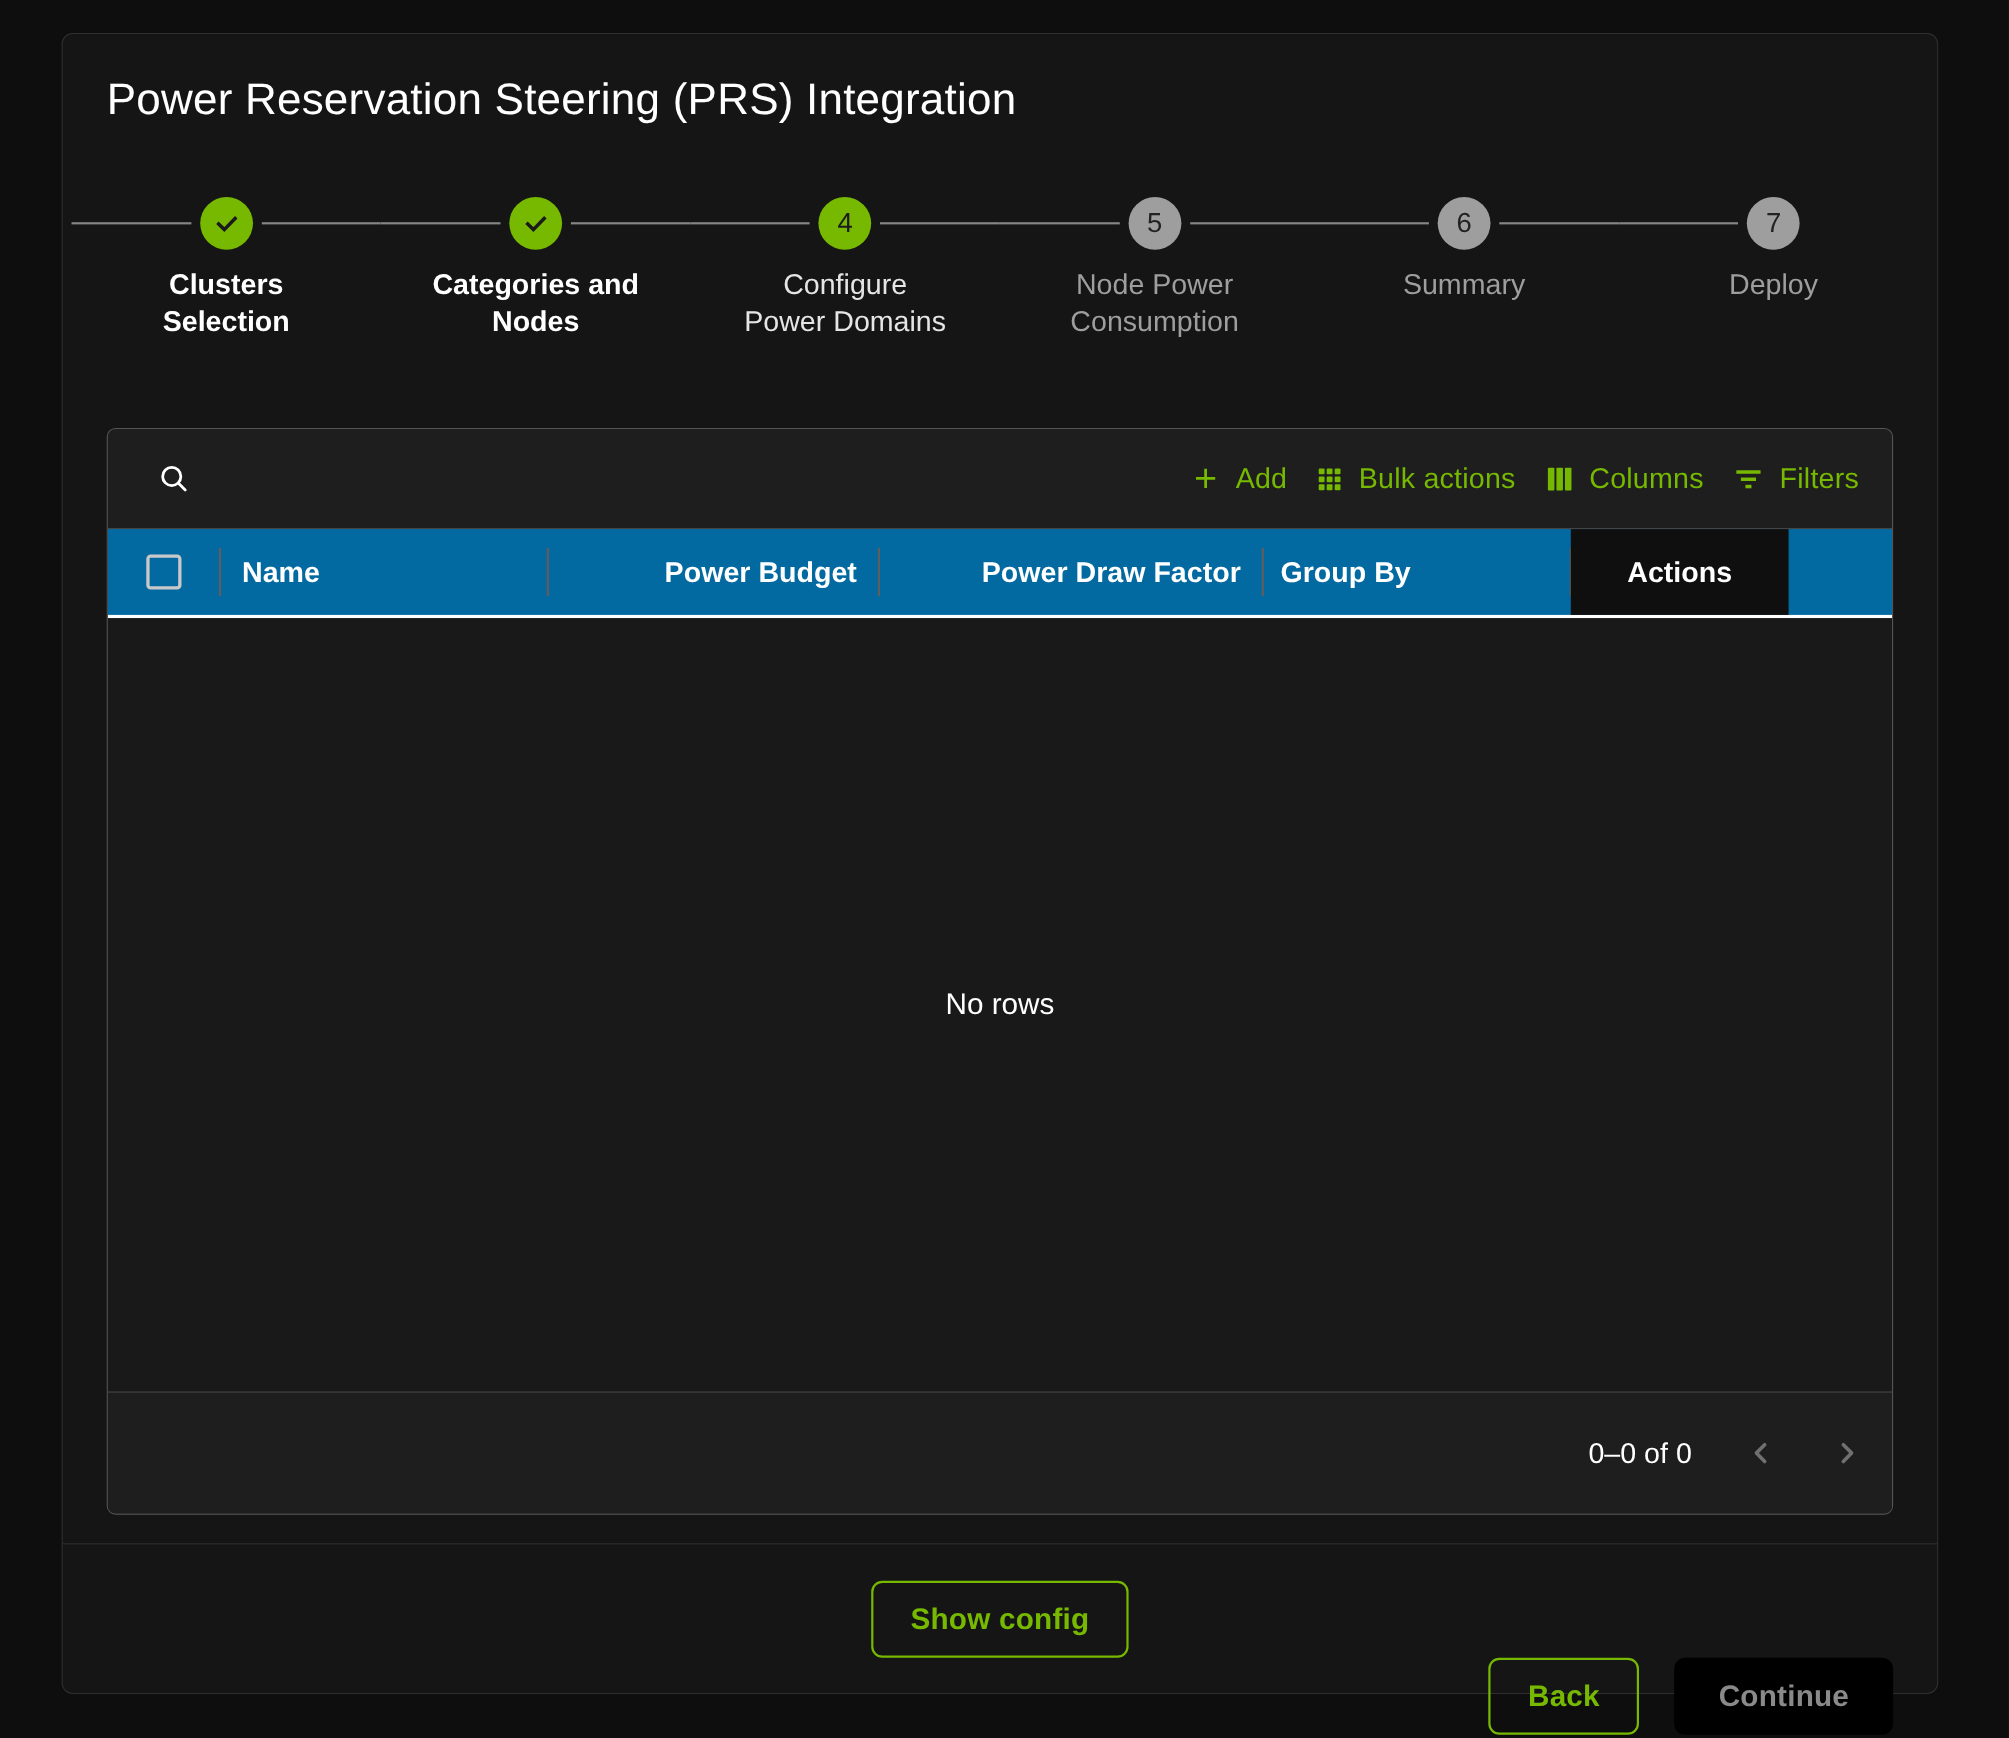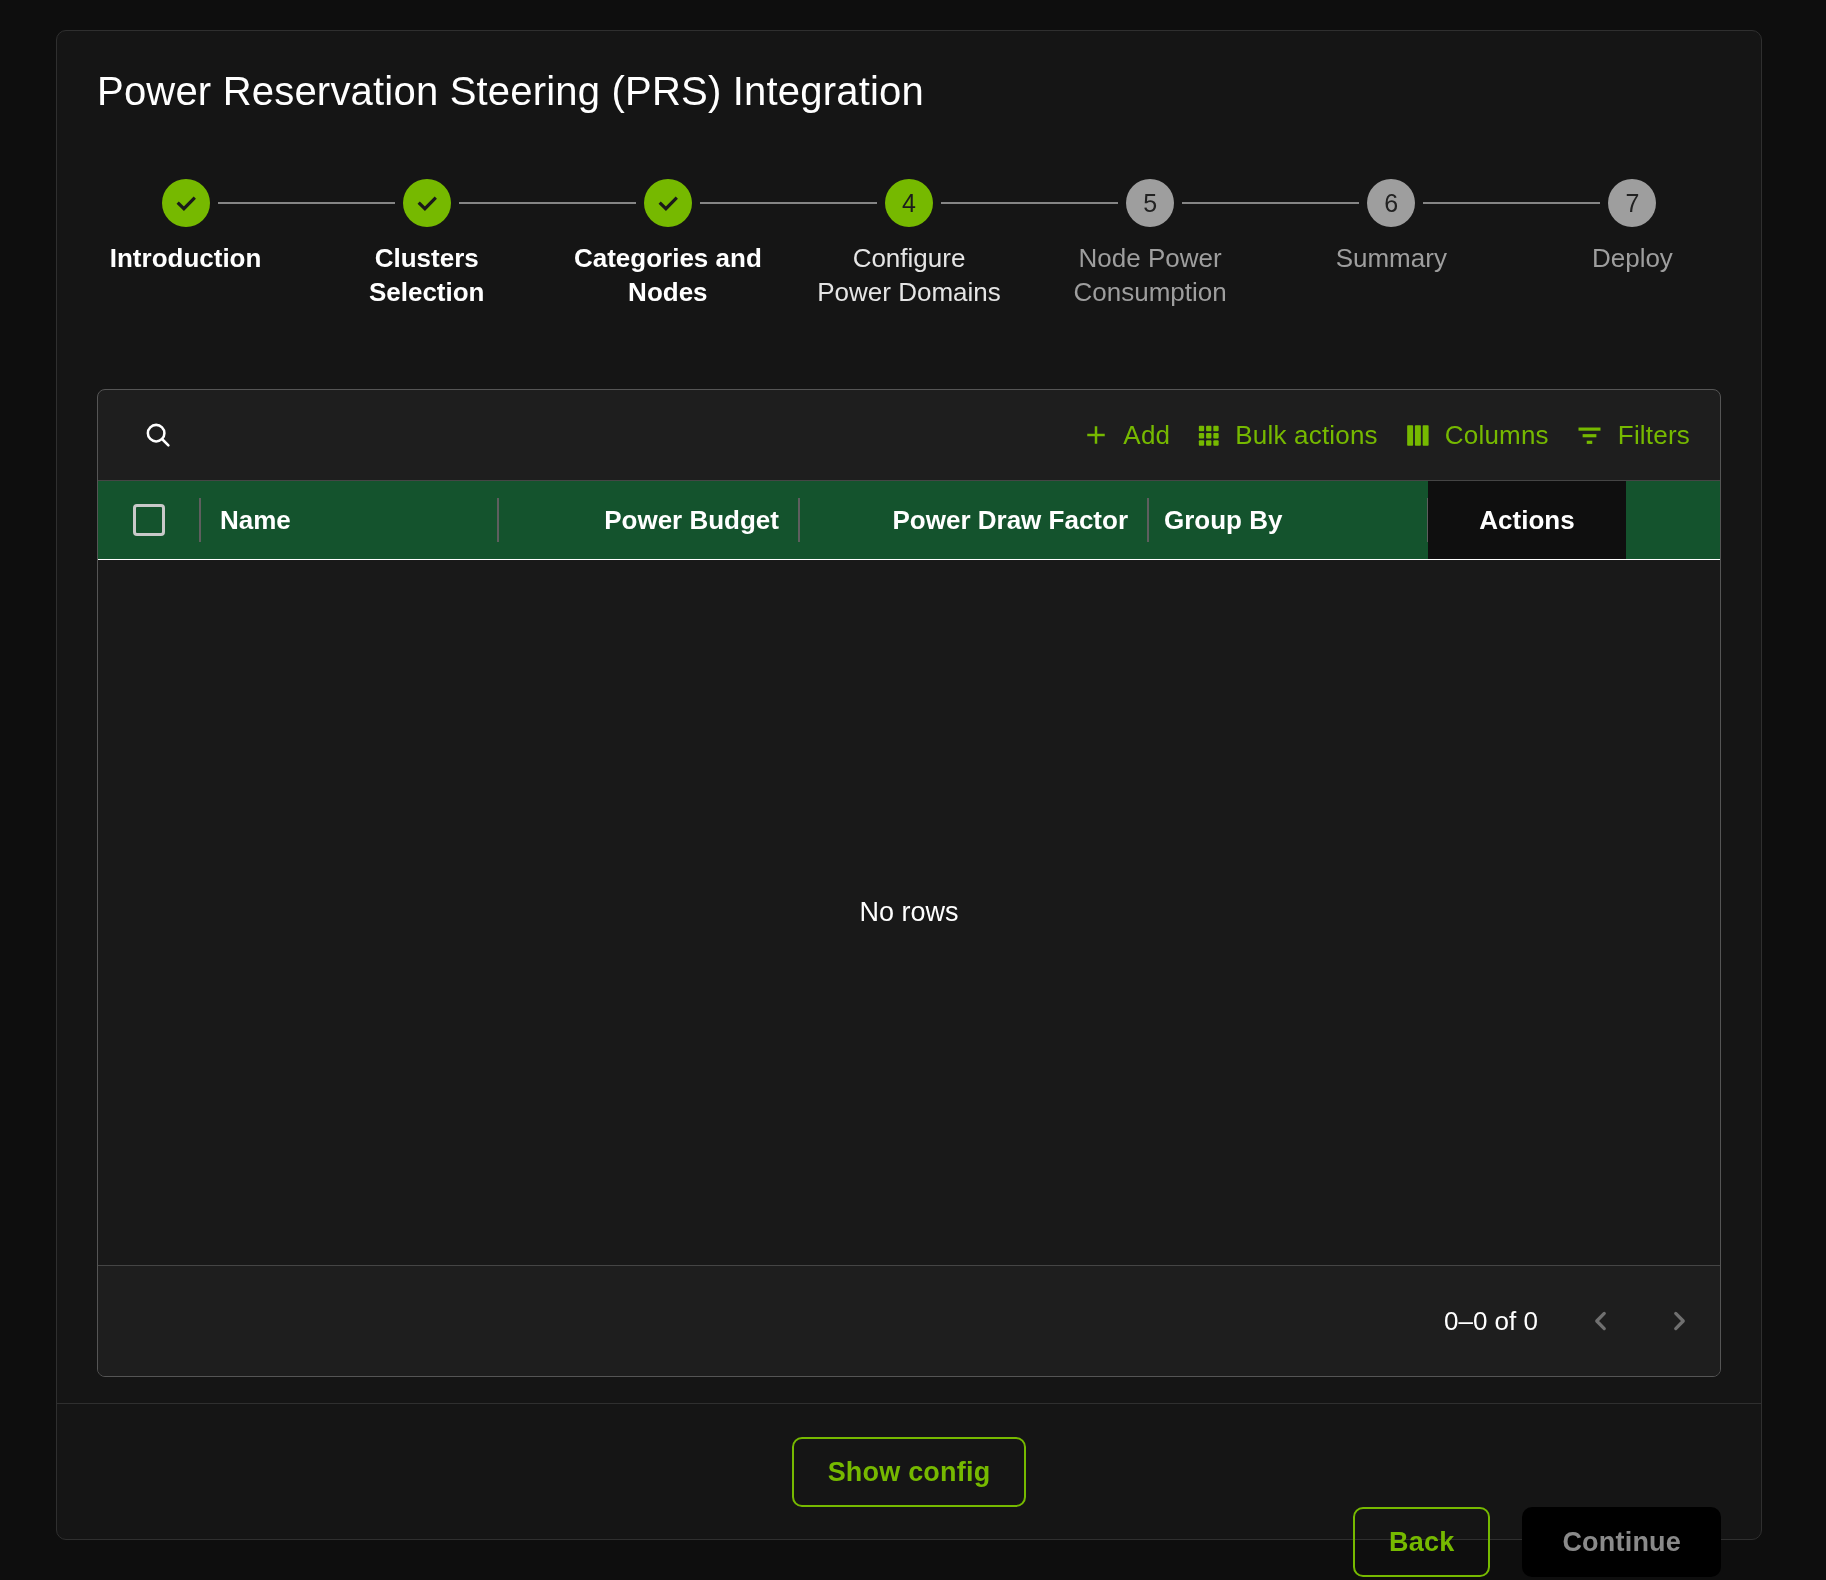--- a/index.html
+++ b/index.html
@@ -58,22 +58,22 @@
   .tb-btn{
     display:flex;align-items:center;gap:12px;
     background:none;border:none;padding:0;cursor:pointer;
     color:var(--accent,#76b900);font-size:26px;font-weight:500;
     font-family:inherit;letter-spacing:.2px;
   }
   .tb-btn svg{display:block;}
 
   .header-row{
     height:78px;flex:0 0 78px;display:flex;align-items:stretch;
-    border-top:1px solid #454545;border-bottom:1px solid #ffffff;
-    font-size:26px;font-weight:700;background:#14532d;
+    border-top:1px solid #454545;border-bottom:3px solid #ffffff;
+    font-size:26px;font-weight:700;background:#0369a1;
   }
   .hcell{display:flex;align-items:center;position:relative;box-sizing:border-box;cursor:pointer;}
   .hcell.center{justify-content:center;}
   .hcell.right{justify-content:flex-end;padding-right:20px;}
   .hcell.left{padding-left:20px;}
   .hcell.sep::after{
     content:'';position:absolute;right:-1px;top:50%;transform:translateY(-50%);
     width:2px;height:44px;background:#5e5e5e;
   }
   .hcell.actions{background:#0f0f0f;cursor:default;}
@@ -107,32 +107,20 @@
   .footer-right{margin-left:auto;display:flex;gap:32px;}
 </style>
 </head>
 <body>
 
 <div class="panel">
   <div class="panel-main">
     <h1 class="title">Power Reservation Steering (PRS) Integration</h1>
 
     <div class="stepper" id="stepper">
-        <div class="step">
-          <div class="step-top">
-            <span class="conn hidden"></span>
-            <span class="circle completed">
-              <svg width="28" height="28" viewBox="0 0 24 24">
-                <path d="M5.8 12.6 L10.2 16.9 L18.6 8.3" fill="none" stroke="#1a1a1a" stroke-width="2.7" stroke-linecap="square" stroke-linejoin="miter"></path>
-              </svg>
-            </span>
-            <span class="conn"></span>
-          </div>
-          <div class="step-label completed">Introduction</div>
-        </div>
         <div class="step">
           <div class="step-top">
             <span class="conn"></span>
             <span class="circle completed">
               <svg width="28" height="28" viewBox="0 0 24 24">
                 <path d="M5.8 12.6 L10.2 16.9 L18.6 8.3" fill="none" stroke="#1a1a1a" stroke-width="2.7" stroke-linecap="square" stroke-linejoin="miter"></path>
               </svg>
             </span>
             <span class="conn"></span>
           </div>

